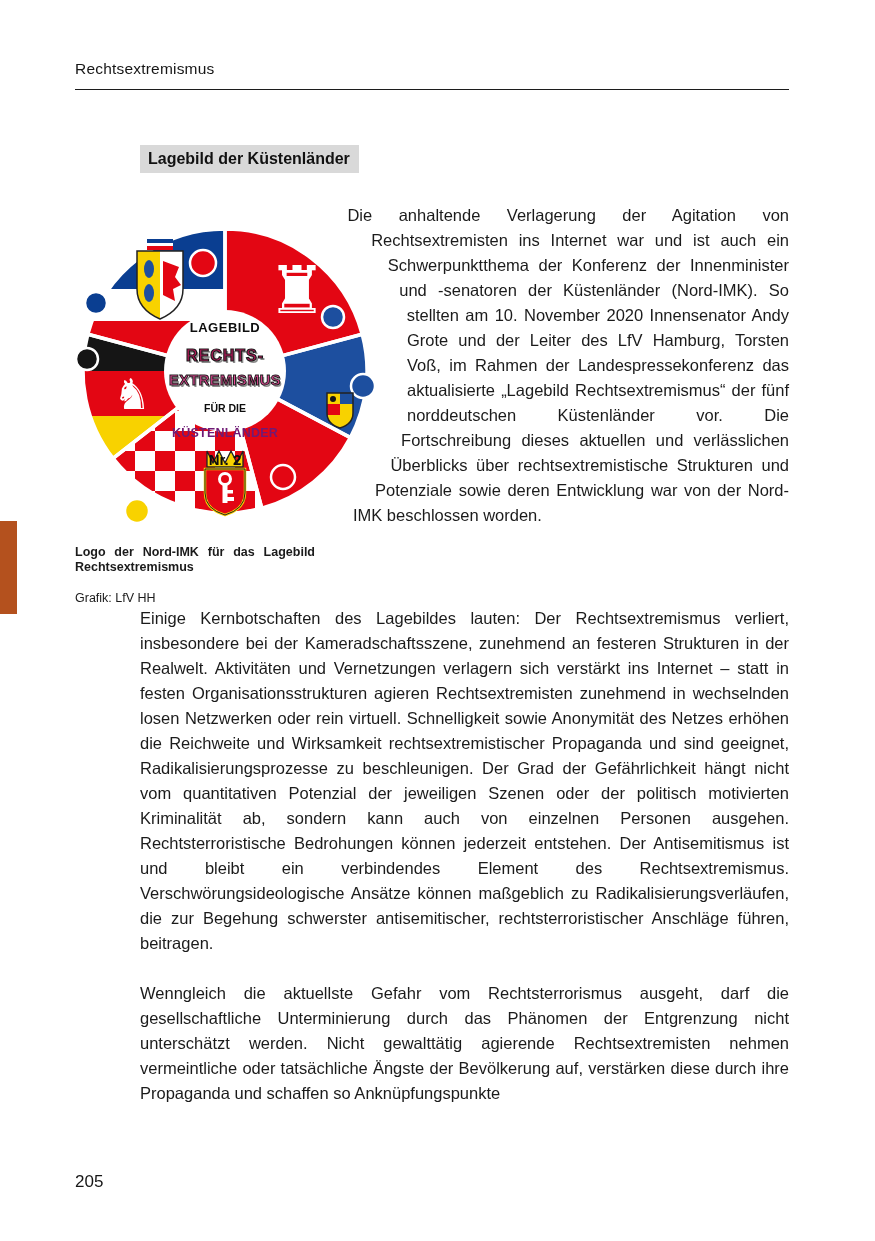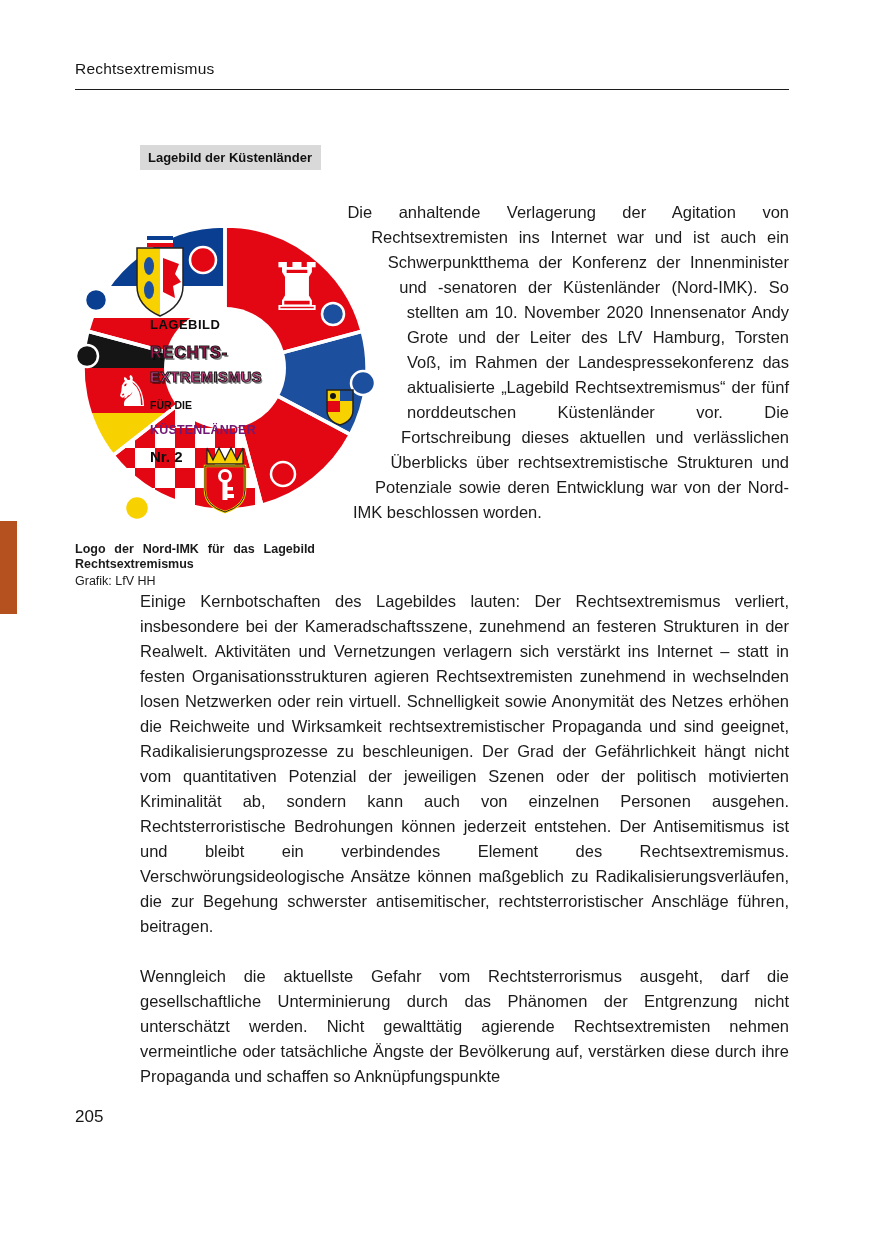--- a/index.html
+++ b/index.html
@@ -19,21 +19,21 @@
   .running-header {
     font-size:15.5px; letter-spacing:.2px; color:#161616;
     padding-bottom:11px; border-bottom:1.6px solid #1c1c1c;
   }
 
   
   .section-heading {
     margin:55px 0 0 65px;
     display:inline-block;
     background:#d9d9d9;
-    font-size:13px; font-weight:bold; color:#111;
+    font-size:16px; font-weight:bold; color:#111;
     padding:5px 9px 5px 8px;
   }
 
   
   .para {
     font-size:16.5px; line-height:25px; text-align:justify;
     hyphens:auto; -webkit-hyphens:auto; color:#1b1b1b;
   }
   .para-first { margin-top:30px; }
   .para-indent { margin-left:65px; }
@@ -45,45 +45,45 @@
     float:left; width:300px; height:336px; margin-right:32px;
     shape-outside: circle(150px at 150px 165px);
     shape-margin: 36px;
     position:relative;
   }
   .caption-float {
     clear:left; float:left; width:240px; margin:6px 14px 0 0;
     font-size:12.5px; line-height:15px;
   }
   .caption-title { font-weight:bold; }
-  .caption-credit { margin-top:2px; font-weight:normal; }
+  .caption-credit { margin-top:16px; font-weight:normal; }
 
   
   .logo-center {
     position:absolute; left:75px; top:112px; width:150px;
-    text-align:left; pointer-events:none;
+    text-align:center; pointer-events:none;
   }
   .lc-kicker { font-size:13px; font-weight:900; letter-spacing:.5px; color:#0d0d0d; }
   .lc-title1 {
     margin-top:3px; font-size:16px; font-weight:900; letter-spacing:1px;
     color:#be185d; -webkit-text-stroke:1.2px #1a1a1a;
     text-shadow:2px 2px 0 rgba(0,0,0,.45);
   }
   .lc-title2 {
     font-size:14.5px; font-weight:900; letter-spacing:.5px;
     color:#ec4899; -webkit-text-stroke:1px #1a1a1a;
     text-shadow:1.5px 1.5px 0 rgba(0,0,0,.45);
   }
   .lc-sub1 { margin-top:3px; font-size:10.5px; font-weight:900; color:#0d0d0d; }
   .lc-sub2 { font-size:12.5px; font-weight:900; color:#701a75; letter-spacing:.2px; }
   .lc-issue { margin-top:1px; font-size:15px; font-weight:bold; color:#0d0d0d; }
 
   
   .page-number {
-    position:absolute; left:75px; top:1107px; font-size:17px; color:#161616;
+    position:absolute; left:75px; top:1172px; font-size:17px; color:#161616;
   }
 </style>
 </head>
 <body>
 
 <div class="page">
 
   <div class="accent-tab"></div>
 
   <div class="content">

